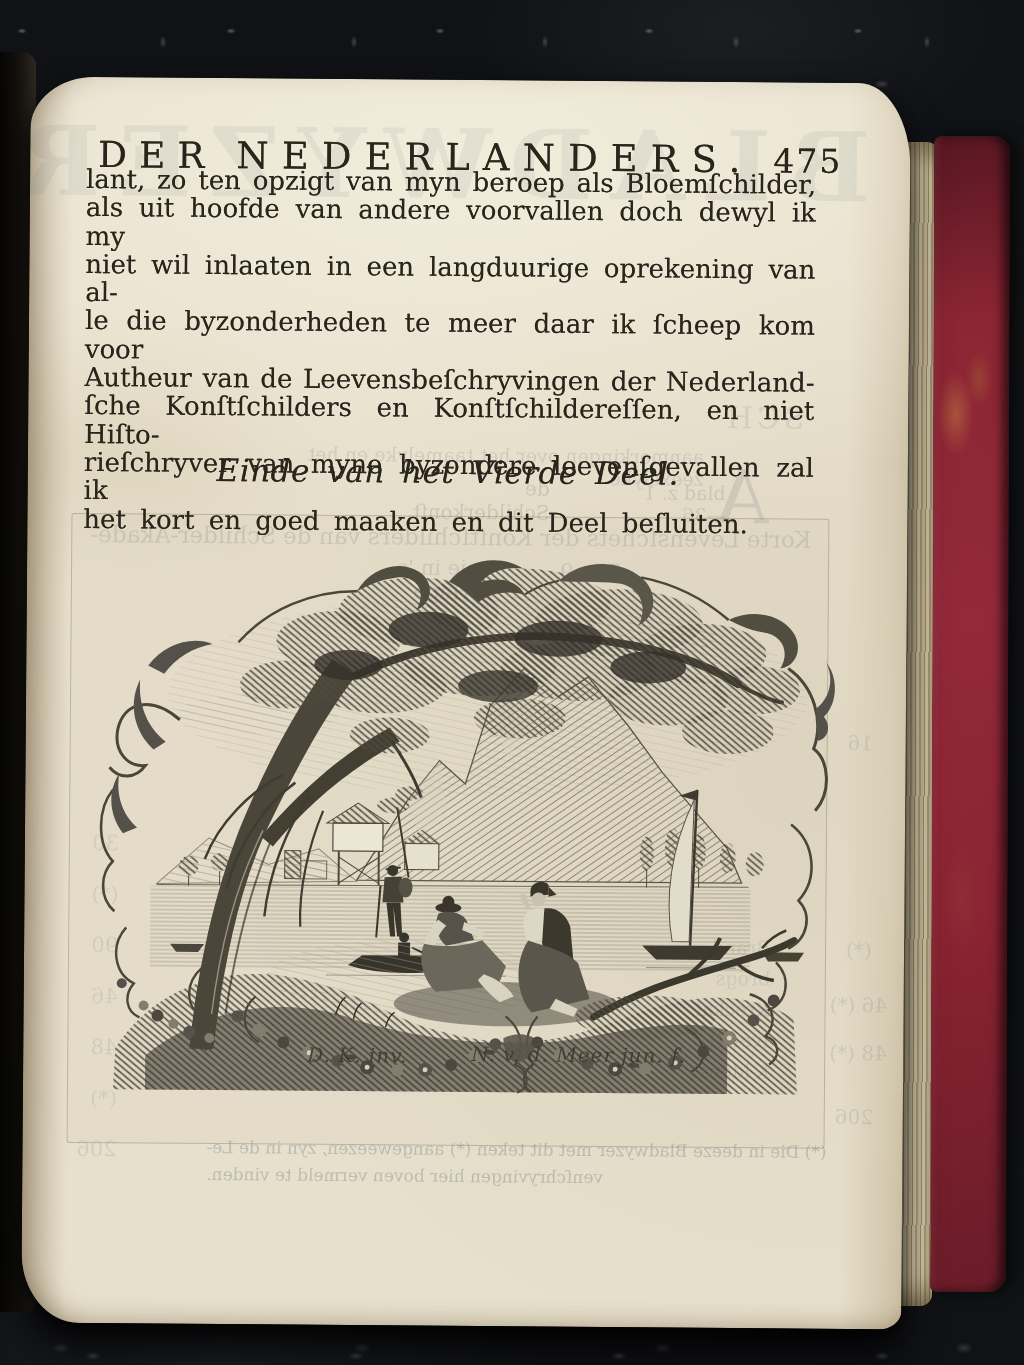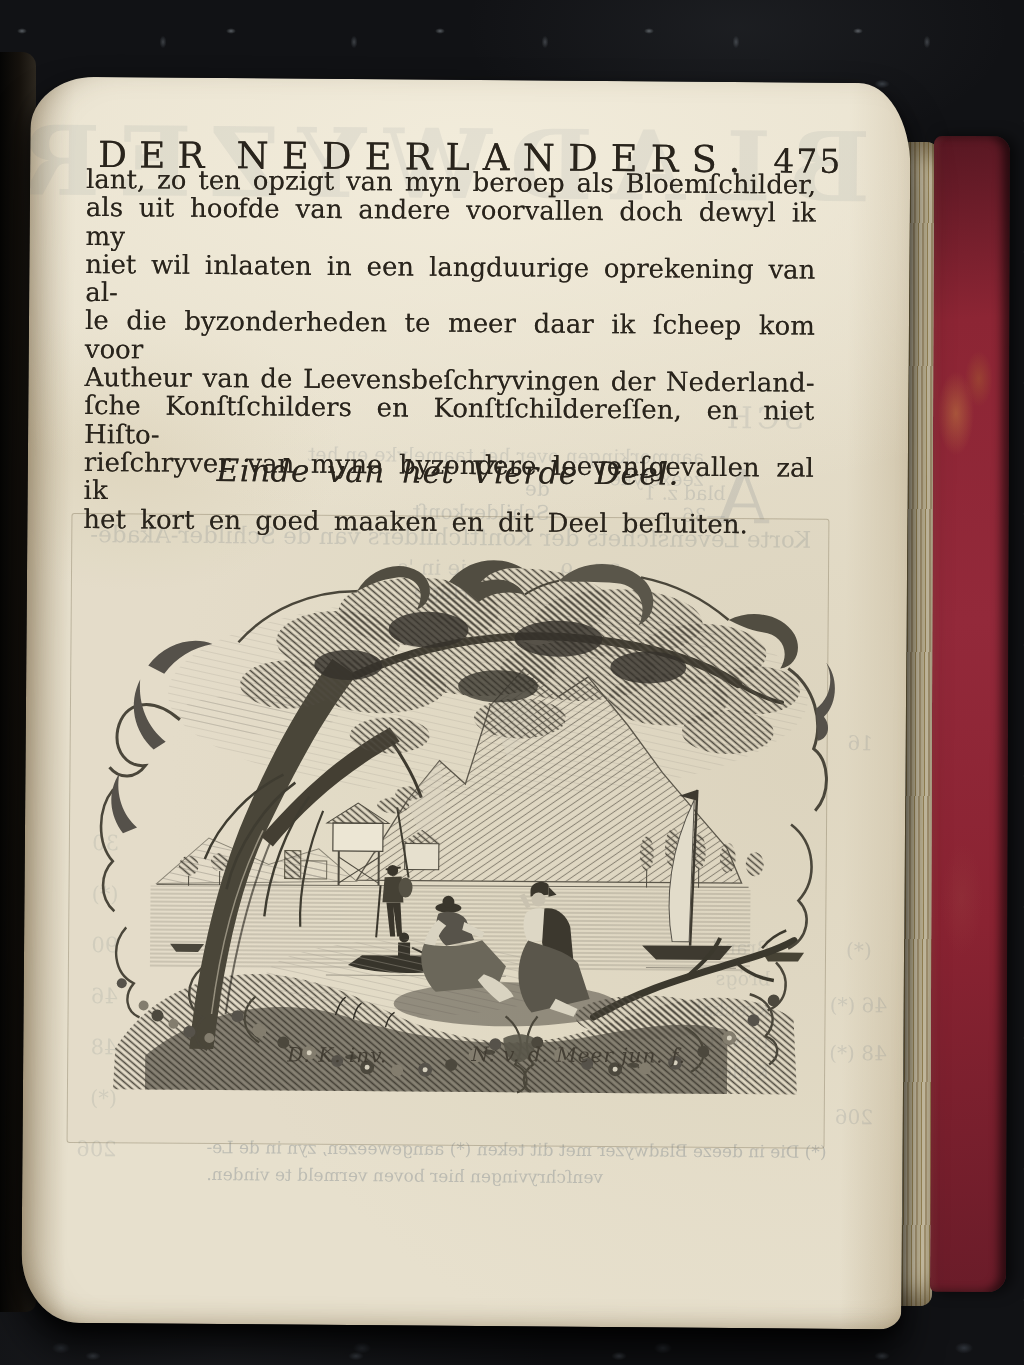--- a/index.html
+++ b/index.html
@@ -58,21 +58,21 @@
   .pline{position:relative;font-size:26px;line-height:28.3px;text-align:justify;text-align-last:justify;
          word-spacing:2px;white-space:normal;}
   .pline.last{text-align-last:left;word-spacing:6px;}
   .einde{left:120px;top:374px;width:600px;text-align:center;font-style:italic;font-size:31px;
          word-spacing:7px;letter-spacing:.5px;z-index:3;}
   
   .plate-mark{left:44px;top:436px;width:756px;height:628px;border:1px solid rgba(115,103,78,.35);
     border-radius:3px;background:rgba(208,198,172,.12);z-index:1;}
   .engraving{left:62px;top:466px;width:748px;height:548px;z-index:2;}
   .sig{font-style:italic;font-size:20px;color:#3f3a30;opacity:.9;z-index:4;letter-spacing:1px;}
-  .sig-l{left:264px;top:964px;}
+  .sig-l{left:284px;top:964px;}
   .sig-r{left:448px;top:962px;}
   
   .ghost{transform:scaleX(-1);color:#5e6c7a;pointer-events:none;z-index:1;}
   .g-bladwyzer{left:78px;top:28px;width:762px;font-size:96px;font-weight:bold;letter-spacing:18px;opacity:.09;}
   .g-sch{left:656px;top:318px;width:120px;font-size:30px;letter-spacing:4px;opacity:.13;}
   .g-a1{left:236px;top:364px;width:440px;font-size:19px;opacity:.17;}
   .g-a2{left:352px;top:396px;width:170px;font-size:20px;opacity:.20;}
   .g-a3{left:598px;top:400px;width:100px;font-size:19px;opacity:.18;}
   .g-drop{left:688px;top:372px;font-size:74px;opacity:.16;}
   .g-k1{left:40px;top:444px;width:744px;font-size:23px;opacity:.20;}

